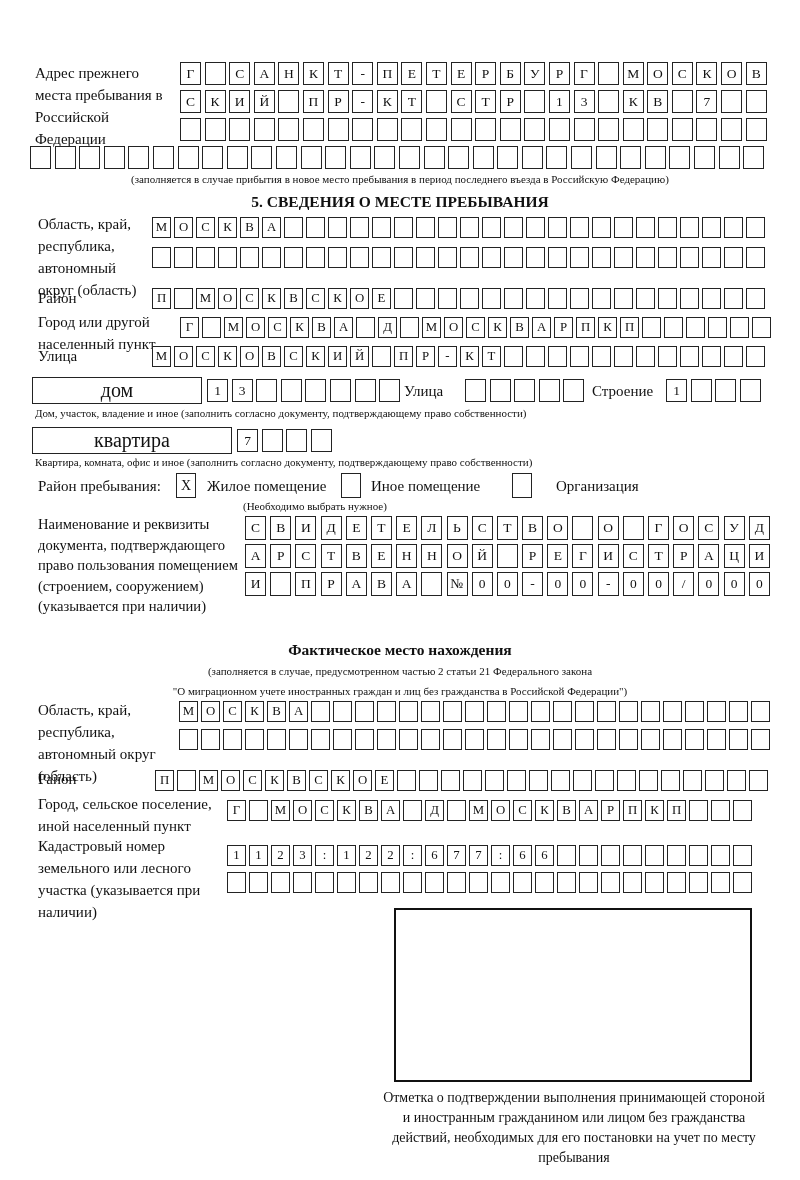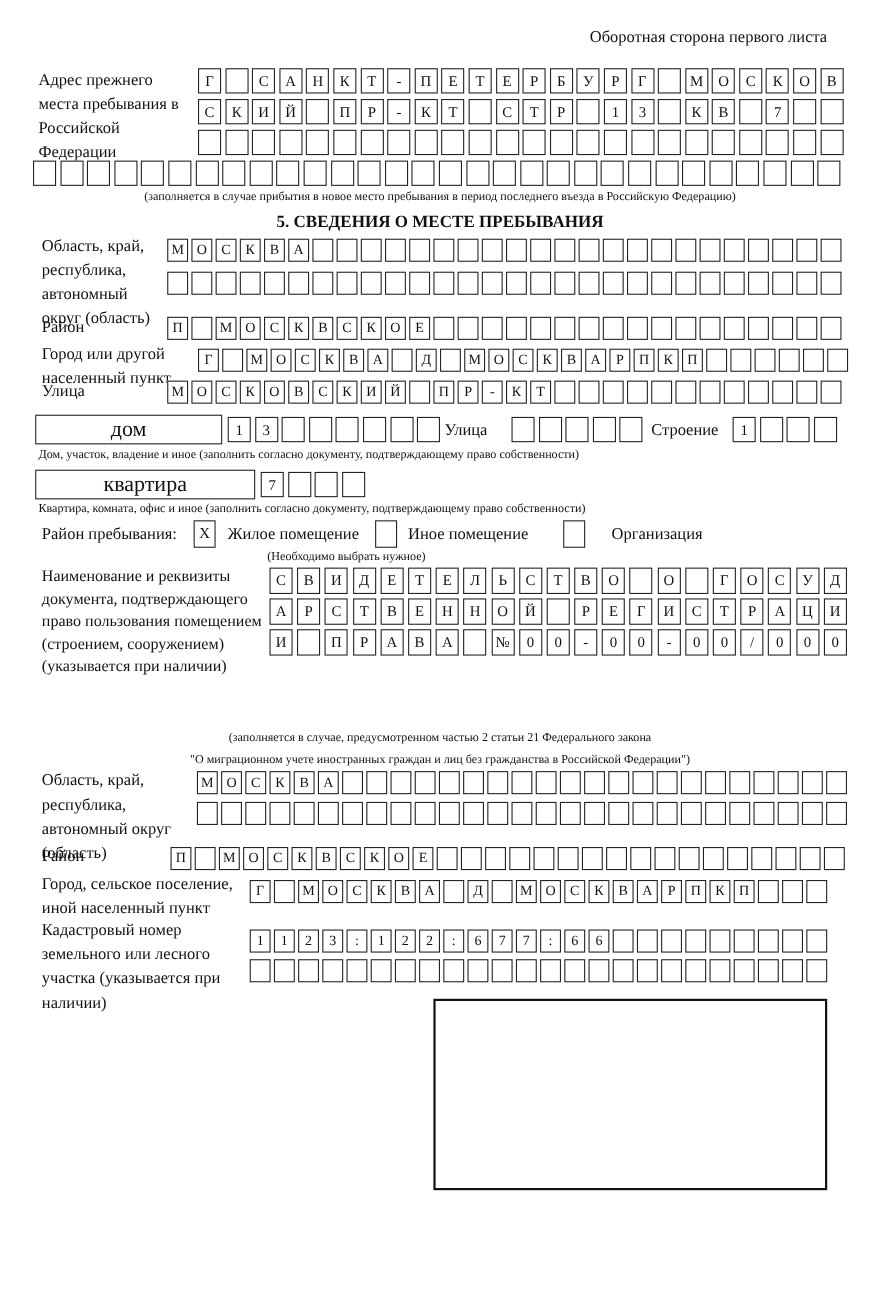--- a/index.html
+++ b/index.html
@@ -32,21 +32,20 @@
   }
   .bigbox{position:absolute;box-sizing:border-box;border:2px solid #111;background:#fff;}
   .doc-lbl{line-height:20.5px;font-size:14.6px;}
   .stamp-cap{position:absolute;font-size:14px;line-height:20px;text-align:center;}
 </style>
 </head>
 <body>
 
 <div class="page">
 
-  <div class="abs" style="top:26px;left:0;right:48px;text-align:right;font-size:15px;">Оборотная сторона первого листа</div>
 
   <div class="lbl" style="top:62px;left:35px;width:142px;">Адрес прежнего места пребывания в Российской Федерации</div>
   <div class="row ga" style="top:62px;left:180px;">
       <span class="cell">Г</span>
       <span class="cell"></span>
       <span class="cell">С</span>
       <span class="cell">А</span>
       <span class="cell">Н</span>
       <span class="cell">К</span>
       <span class="cell">Т</span>
@@ -423,20 +422,21 @@
       <span class="cell">0</span>
       <span class="cell">-</span>
       <span class="cell">0</span>
       <span class="cell">0</span>
       <span class="cell">/</span>
       <span class="cell">0</span>
       <span class="cell">0</span>
       <span class="cell">0</span>
     </div>
 
+  <div class="title" style="top:641px;">Фактическое место нахождения</div>
   <div class="cap center" style="top:665px;">(заполняется в случае, предусмотренном частью 2 статьи 21 Федерального закона</div>
   <div class="cap center" style="top:685px;">"О миграционном учете иностранных граждан и лиц без гражданства в Российской Федерации")</div>
 
   <div class="lbl" style="top:699px;left:38px;width:138px;">Область, край, республика, автономный округ (область)</div>
   <div class="row gb" style="top:701px;left:179px;">
       <span class="cell">М</span>
       <span class="cell">О</span>
       <span class="cell">С</span>
       <span class="cell">К</span>
       <span class="cell">В</span>
@@ -601,14 +601,15 @@
       <span class="cell"></span>
       <span class="cell"></span>
       <span class="cell"></span>
       <span class="cell"></span>
       <span class="cell"></span>
       <span class="cell"></span>
       <span class="cell"></span>
     </div>
 
   <div class="bigbox" style="top:908px;left:394px;width:358px;height:174px;"></div>
+  <div class="stamp-cap" style="top:1088px;left:378px;width:392px;">Отметка о подтверждении выполнения принимающей стороной и иностранным гражданином или лицом без гражданства действий, необходимых для его постановки на учет по месту пребывания</div>
 
 </div>
 
 </body></html>

